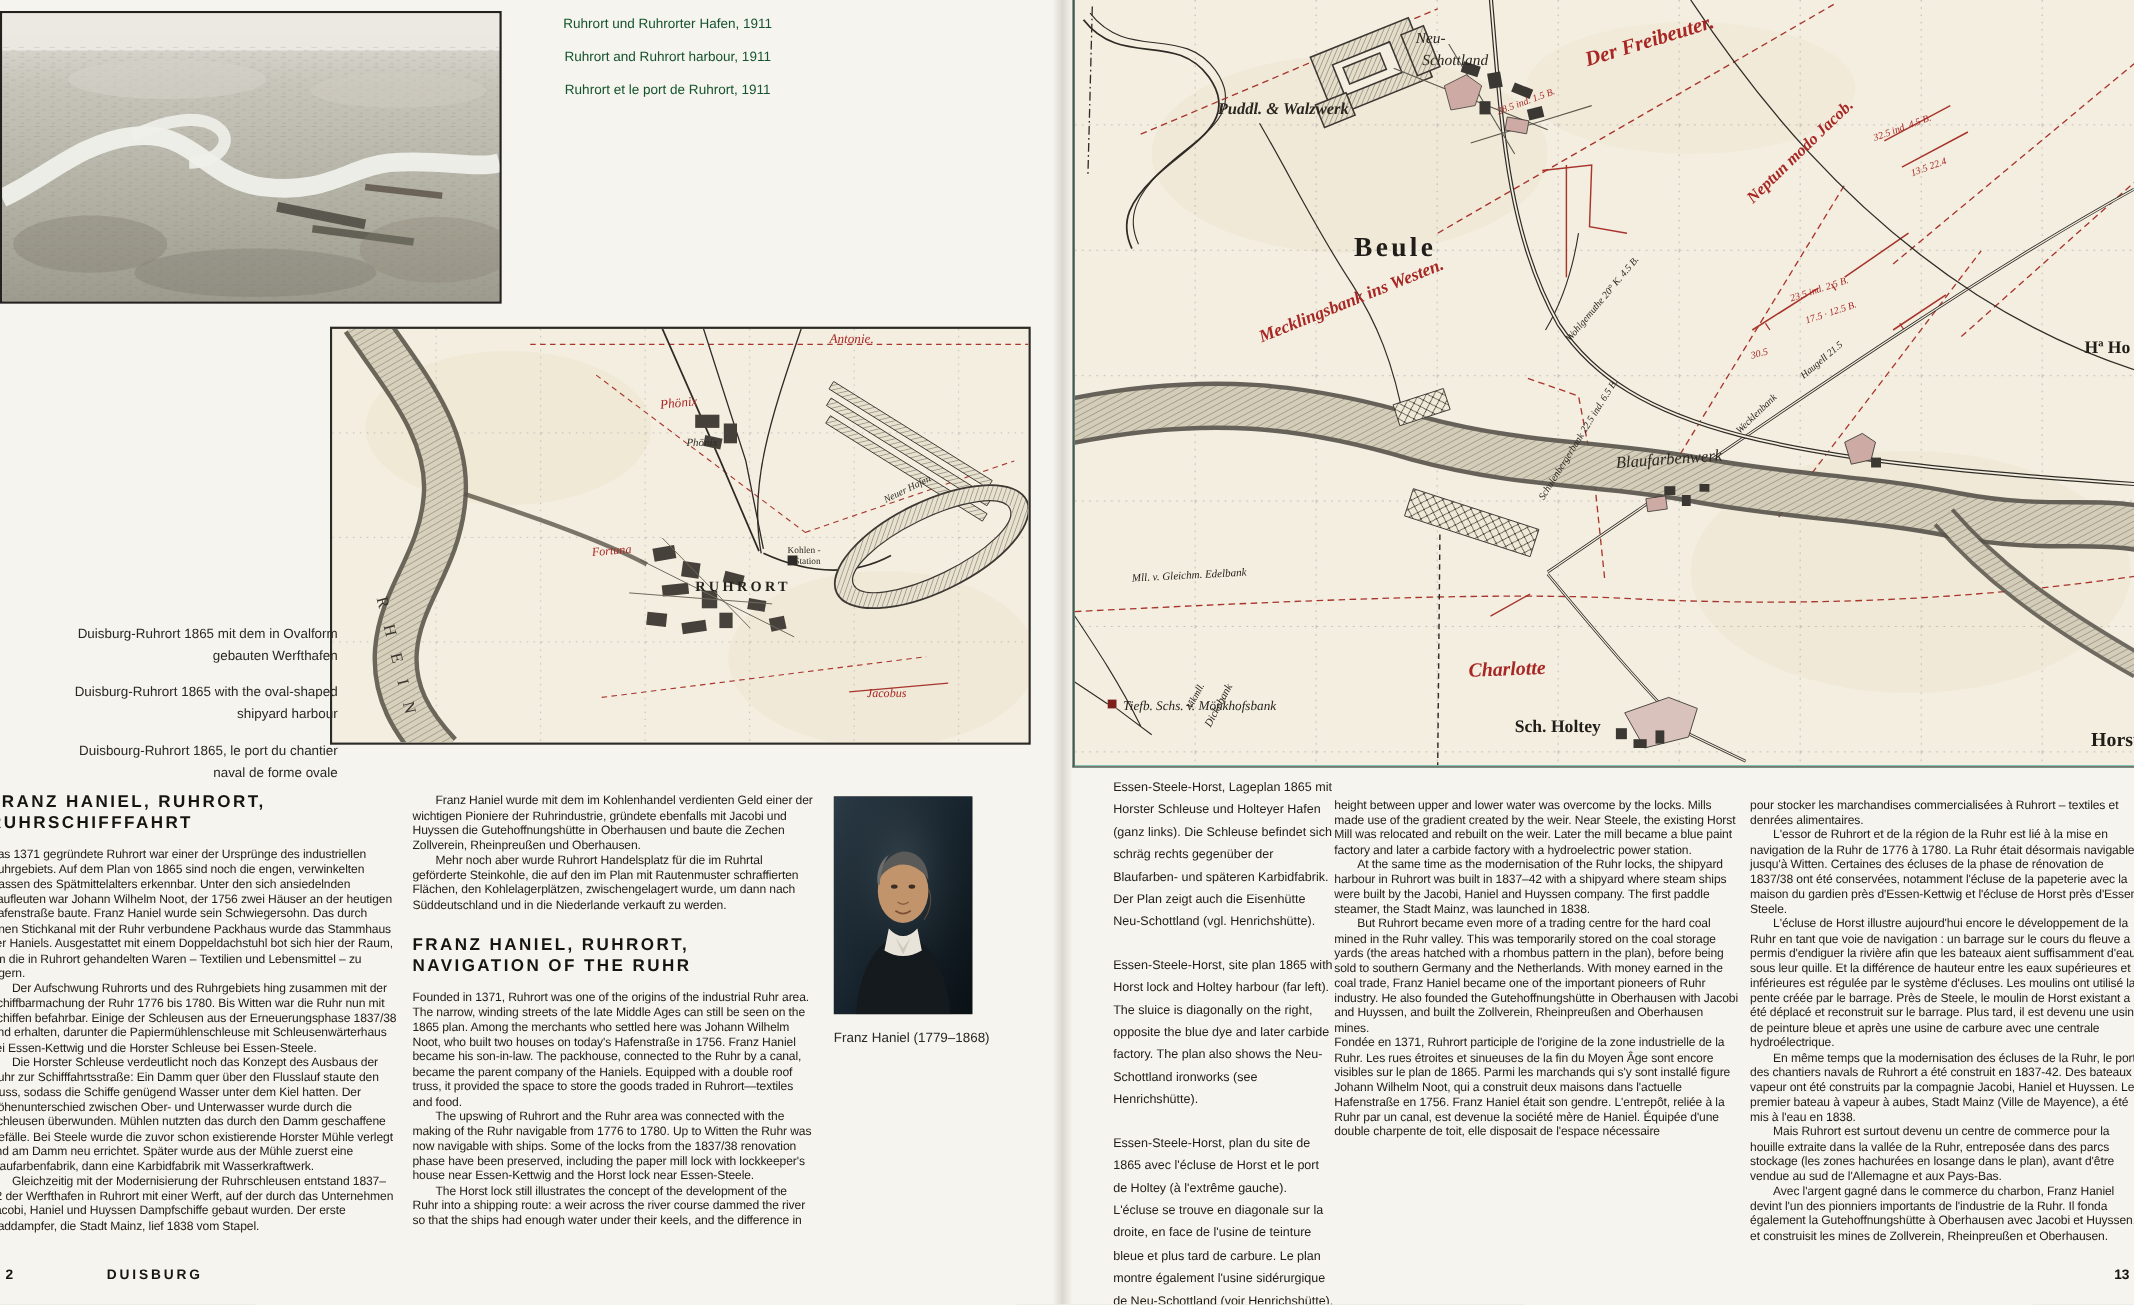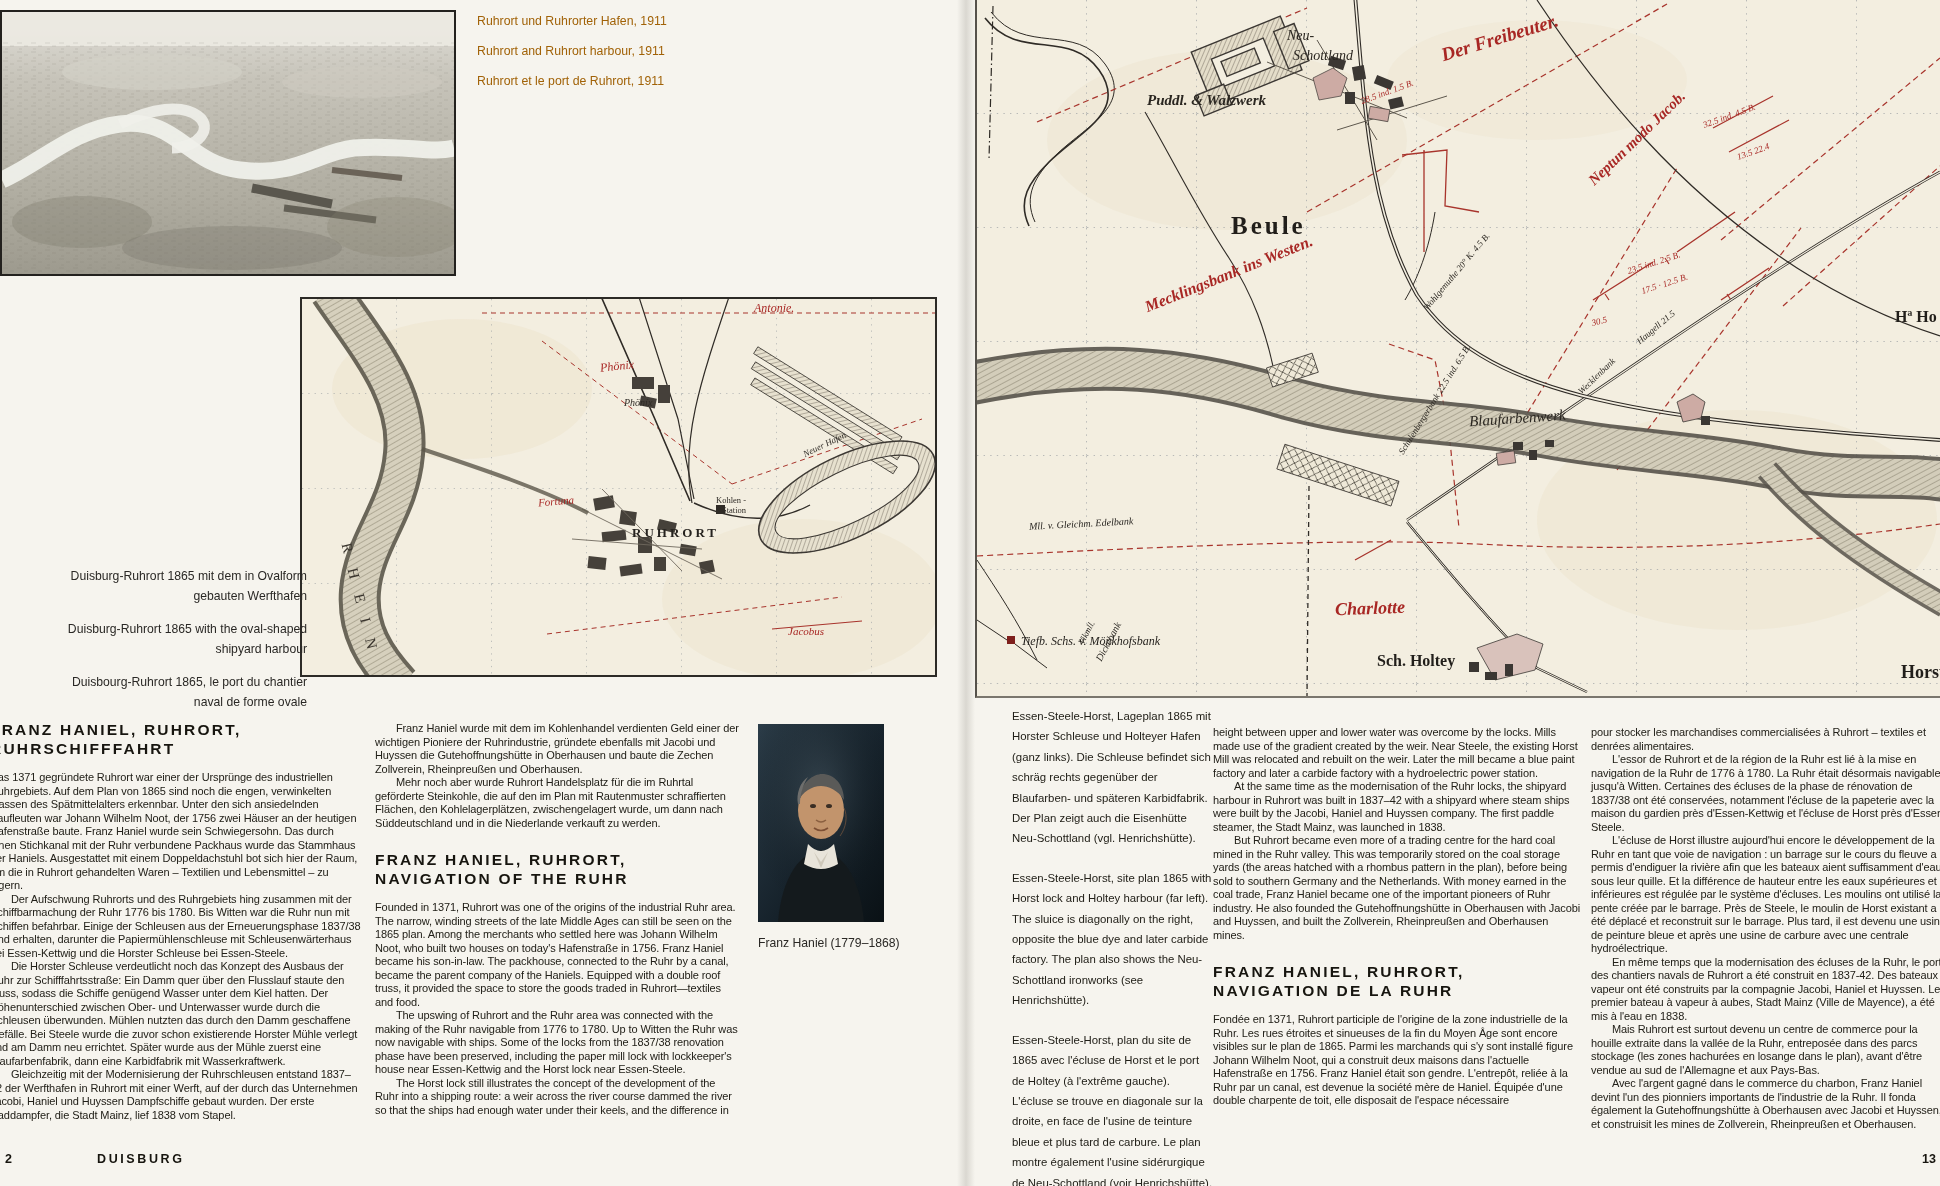--- a/index.html
+++ b/index.html
@@ -3,21 +3,21 @@
 <meta charset="utf-8">
 <style>
   html,body{margin:0;padding:0;background:#e9e6df;}
   #spread{position:relative;width:1940px;height:1186px;background:#f6f4ee;overflow:hidden;
           font-family:"Liberation Sans",sans-serif;color:#1e1c1a;}
   
   .abs{position:absolute;}
   .nowrap{white-space:nowrap;}
   
   #aerial-photo{left:0;top:10px;width:456px;height:266px;border:2px solid #23211e;box-sizing:border-box;background:#c9c6be;}
-  .photo-captions{left:477px;top:14px;width:260px;font-size:12.3px;line-height:15px;color:#a16207;}
+  .photo-captions{left:477px;top:14px;width:260px;font-size:12.3px;line-height:15px;color:#14532d;text-align:center;}
   .photo-captions div{margin-bottom:15px;}
   
   #map-left{left:300px;top:297px;width:637px;height:380px;border:2px solid #2c2a26;box-sizing:border-box;background:#f3eee0;overflow:hidden;}
   #map-left svg{position:absolute;left:0;top:0;}
   .mlbl{position:absolute;font-family:"Liberation Serif",serif;}
   .red{color:#a82724;}
   .ital{font-style:italic;}
   #map-left-caption{left:67px;top:566px;width:240px;text-align:right;font-size:12.2px;line-height:20px;color:#2a2825;}
   #map-left-caption div{margin-bottom:13px;}
   
@@ -293,21 +293,21 @@
       <path d="M0,620 L30,640 M38,644 L70,668 M0,560 C20,590 40,620 60,660" stroke="#2f2b26" stroke-width="1" fill="none"></path>
 
       <g fill="#cdaba4" stroke="#3b3733" stroke-width="0.8">
           <path d="M700,402 l16,-8 12,8 -4,16 -18,4 z"></path>
         </g>
       <rect x="724" y="416" width="9" height="9" fill="#3b3733"></rect>
     </svg>
 
     <span class="mlbl ital nowrap" style="left:310px;top:28px;font-size:14px;color:#2a2620;">Neu-</span>
     <span class="mlbl ital nowrap" style="left:316px;top:48px;font-size:14px;color:#2a2620;">Schottland</span>
-    <span class="mlbl ital nowrap" style="left:130px;top:92px;font-size:15px;font-weight:bold;color:#2a2620;margin-left:40px;">Puddl. &amp; Walzwerk</span>
+    <span class="mlbl ital nowrap" style="left:130px;top:92px;font-size:15px;font-weight:bold;color:#2a2620;">Puddl. &amp; Walzwerk</span>
     <span class="mlbl red ital nowrap" style="left:468px;top:44px;font-size:19px;font-weight:bold;transform:rotate(-17deg);transform-origin:left bottom;">Der Freibeuter.</span>
     <span class="mlbl red ital nowrap" style="left:620px;top:172px;font-size:15px;font-weight:bold;transform:rotate(-44deg);transform-origin:left bottom;">Neptun modo Jacob.</span>
     <span class="mlbl nowrap" style="left:254px;top:212px;font-size:25px;font-weight:bold;letter-spacing:3px;color:#211e1a;">Beule</span>
     <span class="mlbl red ital nowrap" style="left:172px;top:298px;font-size:16px;font-weight:bold;transform:rotate(-22deg);transform-origin:left bottom;">Mecklingsbank ins Westen.</span>
     <span class="mlbl ital nowrap" style="left:492px;top:410px;font-size:15px;color:#2a2620;transform:rotate(-4deg);">Blaufarbenwerk</span>
     <span class="mlbl red ital nowrap" style="left:358px;top:598px;font-size:18px;font-weight:bold;transform:rotate(-2deg);">Charlotte</span>
     <span class="mlbl nowrap" style="left:400px;top:652px;font-size:16px;font-weight:bold;color:#211e1a;">Sch. Holtey</span>
     <span class="mlbl ital nowrap" style="left:44px;top:634px;font-size:12px;color:#211e1a;">Tiefb. Schs. v. Mönkhofsbank</span>
     <span class="mlbl ital nowrap" style="left:52px;top:518px;font-size:10px;color:#211e1a;transform:rotate(-3deg);">Mll. v. Gleichm. Edelbank</span>
     <span class="mlbl ital nowrap" style="left:126px;top:652px;font-size:10px;color:#211e1a;transform:rotate(-62deg);transform-origin:left bottom;">Dickebank</span>
@@ -376,21 +376,20 @@
   <div id="col3" class="col">
     <div>Essen-Steele-Horst, Lageplan 1865 mit Horster Schleuse und Holteyer Hafen (ganz links). Die Schleuse befindet sich schräg rechts gegenüber der Blaufarben- und späteren Karbidfabrik. Der Plan zeigt auch die Eisenhütte Neu-Schottland (vgl. Henrichshütte).</div>
     <div>Essen-Steele-Horst, site plan 1865 with Horst lock and Holtey harbour (far left). The sluice is diagonally on the right, opposite the blue dye and later carbide factory. The plan also shows the Neu-Schottland ironworks (see Henrichshütte).</div>
     <div>Essen-Steele-Horst, plan du site de 1865 avec l'écluse de Horst et le port de Holtey (à l'extrême gauche). L'écluse se trouve en diagonale sur la droite, en face de l'usine de teinture bleue et plus tard de carbure. Le plan montre également l'usine sidérurgique de Neu-Schottland (voir Henrichshütte).</div>
   </div>
 
   <div id="col4" class="col">
     <p>height between upper and lower water was overcome by the locks. Mills made use of the gradient created by the weir. Near Steele, the existing Horst Mill was relocated and rebuilt on the weir. Later the mill became a blue paint factory and later a carbide factory with a hydroelectric power station.</p>
     <p class="ind">At the same time as the modernisation of the Ruhr locks, the shipyard harbour in Ruhrort was built in 1837–42 with a shipyard where steam ships were built by the Jacobi, Haniel and Huyssen company. The first paddle steamer, the Stadt Mainz, was launched in 1838.</p>
     <p class="ind">But Ruhrort became even more of a trading centre for the hard coal mined in the Ruhr valley. This was temporarily stored on the coal storage yards (the areas hatched with a rhombus pattern in the plan), before being sold to southern Germany and the Netherlands. With money earned in the coal trade, Franz Haniel became one of the important pioneers of Ruhr industry. He also founded the Gutehoffnungshütte in Oberhausen with Jacobi and Huyssen, and built the Zollverein, Rheinpreußen and Oberhausen mines.</p>
-    <h2 class="art mid">FRANZ HANIEL, RUHRORT, NAVIGATION DE LA RUHR</h2>
     <p>Fondée en 1371, Ruhrort participle de l'origine de la zone industrielle de la Ruhr. Les rues étroites et sinueuses de la fin du Moyen Âge sont encore visibles sur le plan de 1865. Parmi les marchands qui s'y sont installé figure Johann Wilhelm Noot, qui a construit deux maisons dans l'actuelle Hafenstraße en 1756. Franz Haniel était son gendre. L'entrepôt, reliée à la Ruhr par un canal, est devenue la société mère de Haniel. Équipée d'une double charpente de toit, elle disposait de l'espace nécessaire</p>
   </div>
 
   <div id="col5" class="col">
     <p>pour stocker les marchandises commercialisées à Ruhrort – textiles et denrées alimentaires.</p>
     <p class="ind">L'essor de Ruhrort et de la région de la Ruhr est lié à la mise en navigation de la Ruhr de 1776 à 1780. La Ruhr était désormais navigable jusqu'à Witten. Certaines des écluses de la phase de rénovation de 1837/38 ont été conservées, notamment l'écluse de la papeterie avec la maison du gardien près d'Essen-Kettwig et l'écluse de Horst près d'Essen-Steele.</p>
     <p class="ind">L'écluse de Horst illustre aujourd'hui encore le développement de la Ruhr en tant que voie de navigation : un barrage sur le cours du fleuve a permis d'endiguer la rivière afin que les bateaux aient suffisamment d'eau sous leur quille. Et la différence de hauteur entre les eaux supérieures et inférieures est régulée par le système d'écluses. Les moulins ont utilisé la pente créée par le barrage. Près de Steele, le moulin de Horst existant a été déplacé et reconstruit sur le barrage. Plus tard, il est devenu une usine de peinture bleue et après une usine de carbure avec une centrale hydroélectrique.</p>
     <p class="ind">En même temps que la modernisation des écluses de la Ruhr, le port des chantiers navals de Ruhrort a été construit en 1837-42. Des bateaux à vapeur ont été construits par la compagnie Jacobi, Haniel et Huyssen. Le premier bateau à vapeur à aubes, Stadt Mainz (Ville de Mayence), a été mis à l'eau en 1838.</p>
     <p class="ind">Mais Ruhrort est surtout devenu un centre de commerce pour la houille extraite dans la vallée de la Ruhr, entreposée dans des parcs stockage (les zones hachurées en losange dans le plan), avant d'être vendue au sud de l'Allemagne et aux Pays-Bas.</p>
     <p class="ind">Avec l'argent gagné dans le commerce du charbon, Franz Haniel devint l'un des pionniers importants de l'industrie de la Ruhr. Il fonda également la Gutehoffnungshütte à Oberhausen avec Jacobi et Huyssen, et construisit les mines de Zollverein, Rheinpreußen et Oberhausen.</p>

